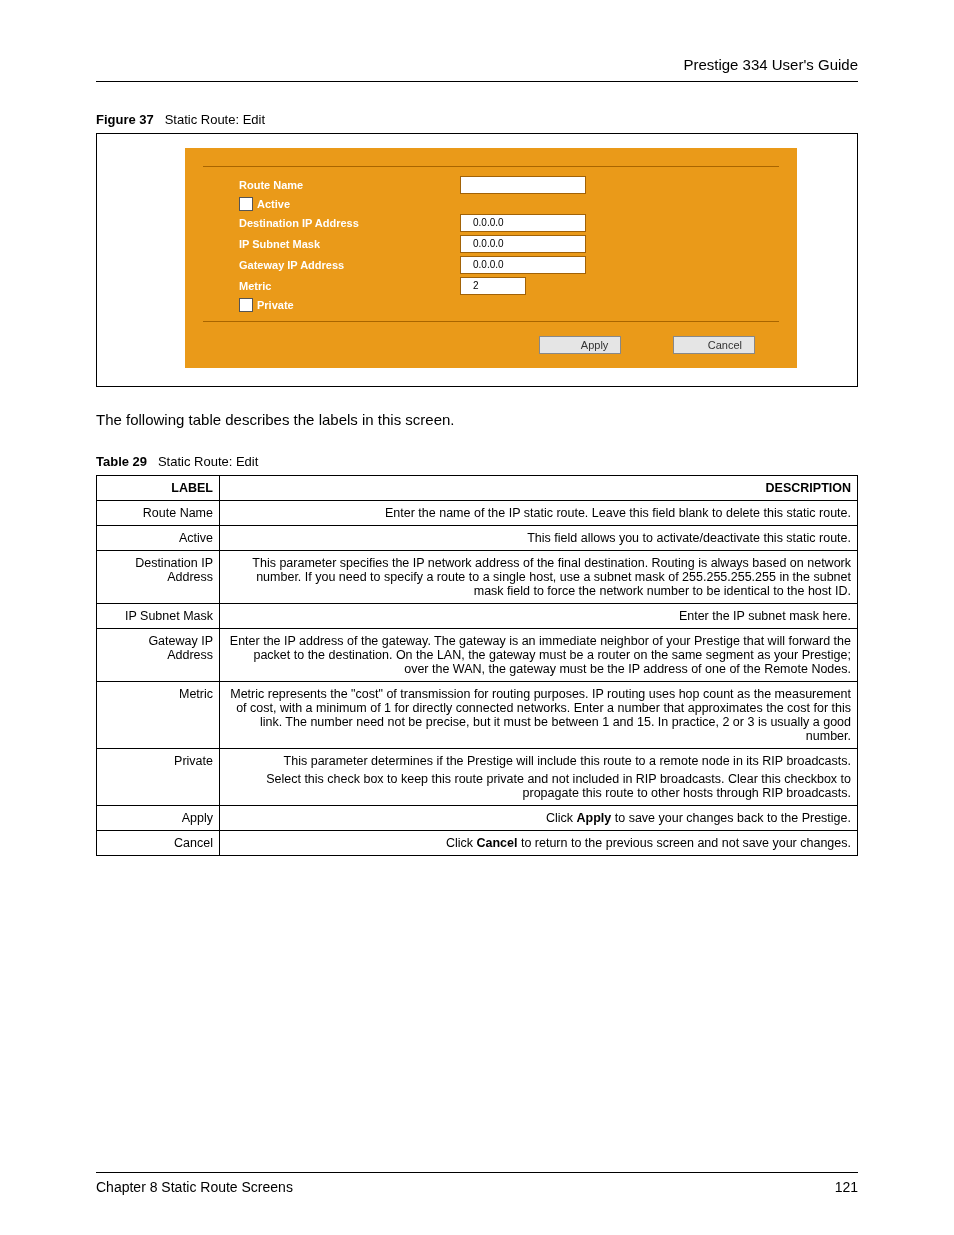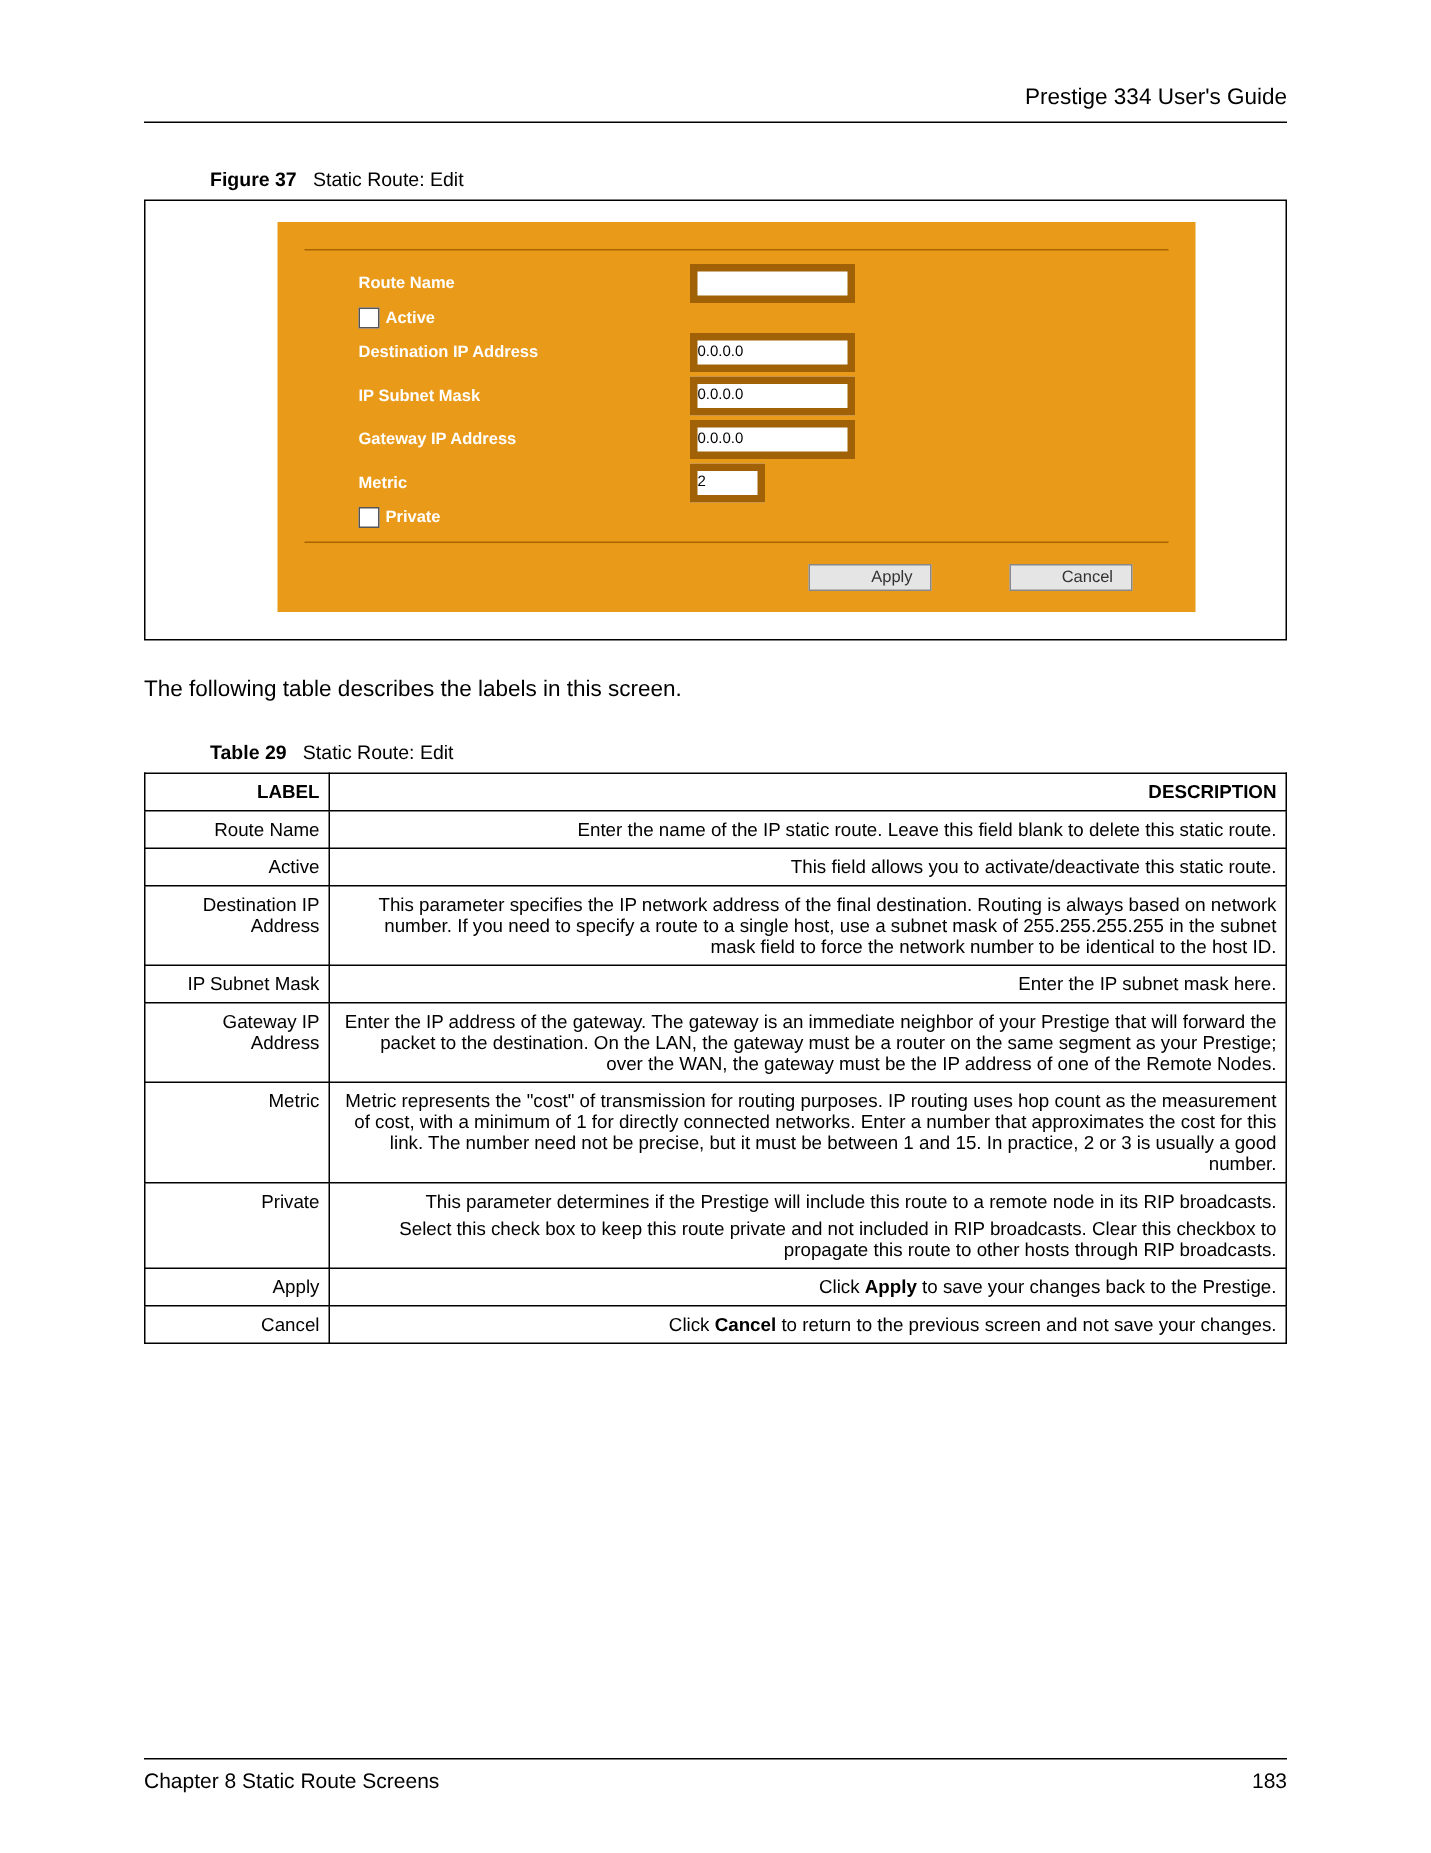--- a/index.html
+++ b/index.html
@@ -24,21 +24,21 @@
   }
   .top-rule {
     border: none;
     border-top: 1.5px solid #000;
     margin: 0 0 30px 0;
   }
   .caption {
     font-size: 13px;
     margin-bottom: 6px;
   }
-  .caption b { font-weight: bold; margin-left: 44px; }
+  .caption b { font-weight: bold; }
   .figure-frame {
     border: 1px solid #000;
     padding: 14px 14px 18px 14px;
     margin-bottom: 24px;
   }
   .fig-title {
     color: #888;
     font-weight: bold;
     font-size: 22px;
     letter-spacing: 1px;
@@ -74,23 +74,23 @@
     width:12px;
     height:12px;
     background:#fff;
     border:1px solid #555;
     display:inline-block;
   }
   .form-input {
     width: 100px;
     height: 16px;
     background:#fff;
-    border:5px solid #a16207;
+    border:1px solid #a16207;
     font-size:10px;
-    padding:0 0;
+    padding:0 12px;
     line-height:16px;
     color:#000;
   }
   .form-input.small { width:40px; }
   .btn-row {
     text-align:right;
   }
   .btn {
     display:inline-block;
     min-width:56px;
@@ -248,16 +248,16 @@
         </tr>
         <tr>
           <td>Cancel</td>
           <td>Click <b>Cancel</b> to return to the previous screen and not save your changes.</td>
         </tr>
       </tbody>
   </table>
 
   <div class="footer">
     <span>Chapter 8 Static Route Screens</span>
-    <span>183</span>
+    <span>121</span>
   </div>
 
 </div>
 
 </body></html>

